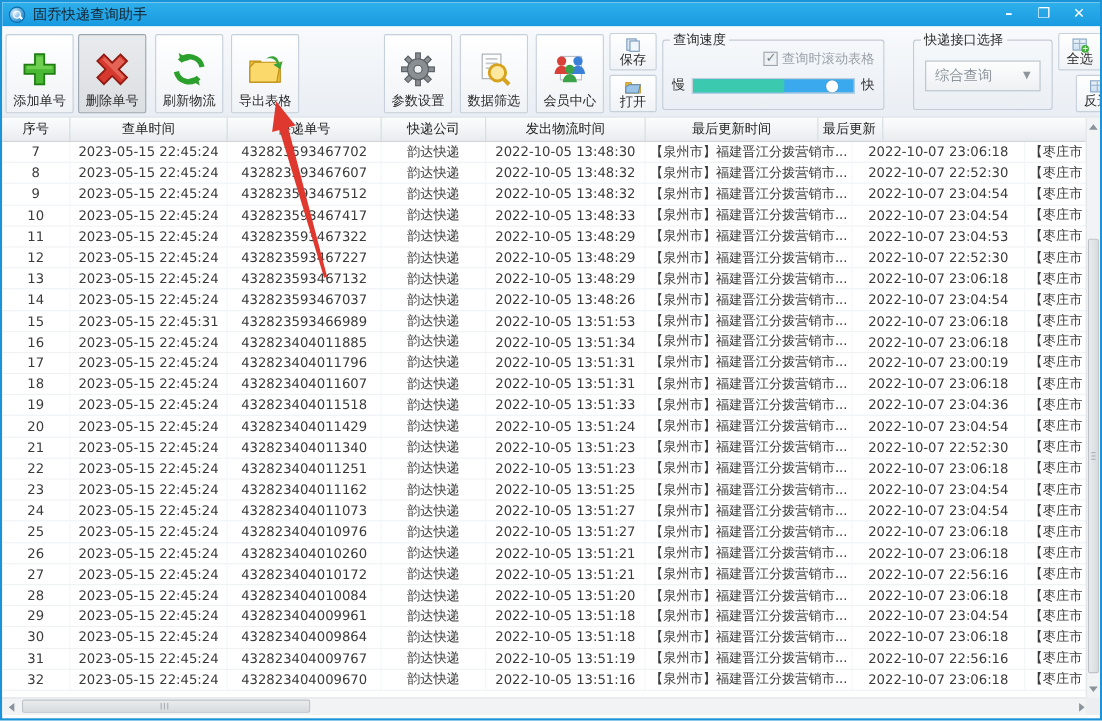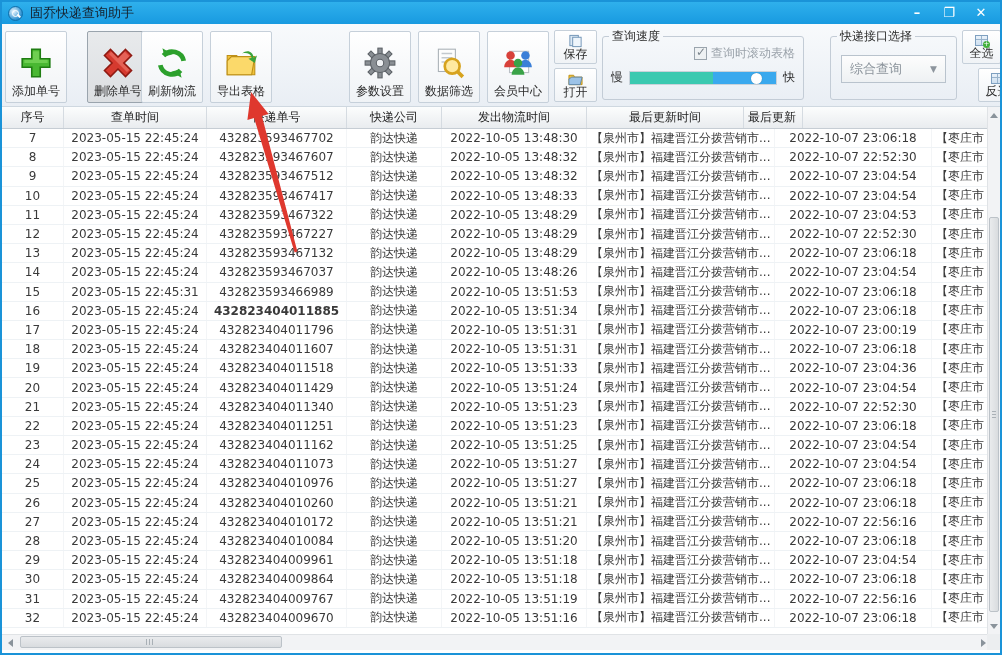--- a/index.html
+++ b/index.html
@@ -116,21 +116,21 @@
     <div class="bigbtn" style="left:3px">
       <div class="ic">
         <svg width="34" height="34" viewBox="0 0 32 32">
             <path d="M12 3h8v9h9v8h-9v9h-8v-9H3v-8h9z" fill="#49b832" stroke="#1f7d12" stroke-width="1.5"></path>
             <path d="M13 5h6v8h8v3H5v-3h8z" fill="#7fd95e" opacity="0.7"></path>
           </svg>
       </div>
       <div class="lb">添加单号</div>
     </div>
 
-    <div class="bigbtn pressed" style="left:85px">
+    <div class="bigbtn pressed" style="left:69px">
       <div class="ic">
         <svg width="34" height="34" viewBox="0 0 32 32">
             <path transform="rotate(45 16 16)" d="M12 2h8v10h10v8H20v10h-8V20H2v-8h10z" fill="#d63a2f" stroke="#8f1a12" stroke-width="1.5"></path>
             <path transform="rotate(45 16 16)" d="M13 4h6v9h9v3H4v-3h9z" fill="#ef7d71" opacity="0.6"></path>
           </svg>
       </div>
       <div class="lb">删除单号</div>
     </div>
 
     <div class="bigbtn" style="left:139px">
@@ -367,21 +367,21 @@
         <div class="cell ac" style="width: 140px;">432823593466989</div>
         <div class="cell ac" style="width: 95px;">韵达快递</div>
         <div class="cell ac" style="width: 145px;">2022-10-05 13:51:53</div>
         <div class="cell al" style="width: 188px;">【泉州市】福建晋江分拨营销市...</div>
         <div class="cell ac" style="width: 157px;">2022-10-07 23:06:18</div>
         <div class="cell al" style="width: 59px;">【枣庄市</div>
       </div>
       <div class="trow">
         <div class="cell ac" style="width: 62px;">16</div>
         <div class="cell ac" style="width: 143px;">2023-05-15 22:45:24</div>
-        <div class="cell ac" style="width: 140px; font-weight: bold;">432823404011885</div>
+        <div class="cell ac" style="width: 140px;">432823404011885</div>
         <div class="cell ac" style="width: 95px;">韵达快递</div>
         <div class="cell ac" style="width: 145px;">2022-10-05 13:51:34</div>
         <div class="cell al" style="width: 188px;">【泉州市】福建晋江分拨营销市...</div>
         <div class="cell ac" style="width: 157px;">2022-10-07 23:06:18</div>
         <div class="cell al" style="width: 59px;">【枣庄市</div>
       </div>
       <div class="trow">
         <div class="cell ac" style="width: 62px;">17</div>
         <div class="cell ac" style="width: 143px;">2023-05-15 22:45:24</div>
         <div class="cell ac" style="width: 140px;">432823404011796</div>

